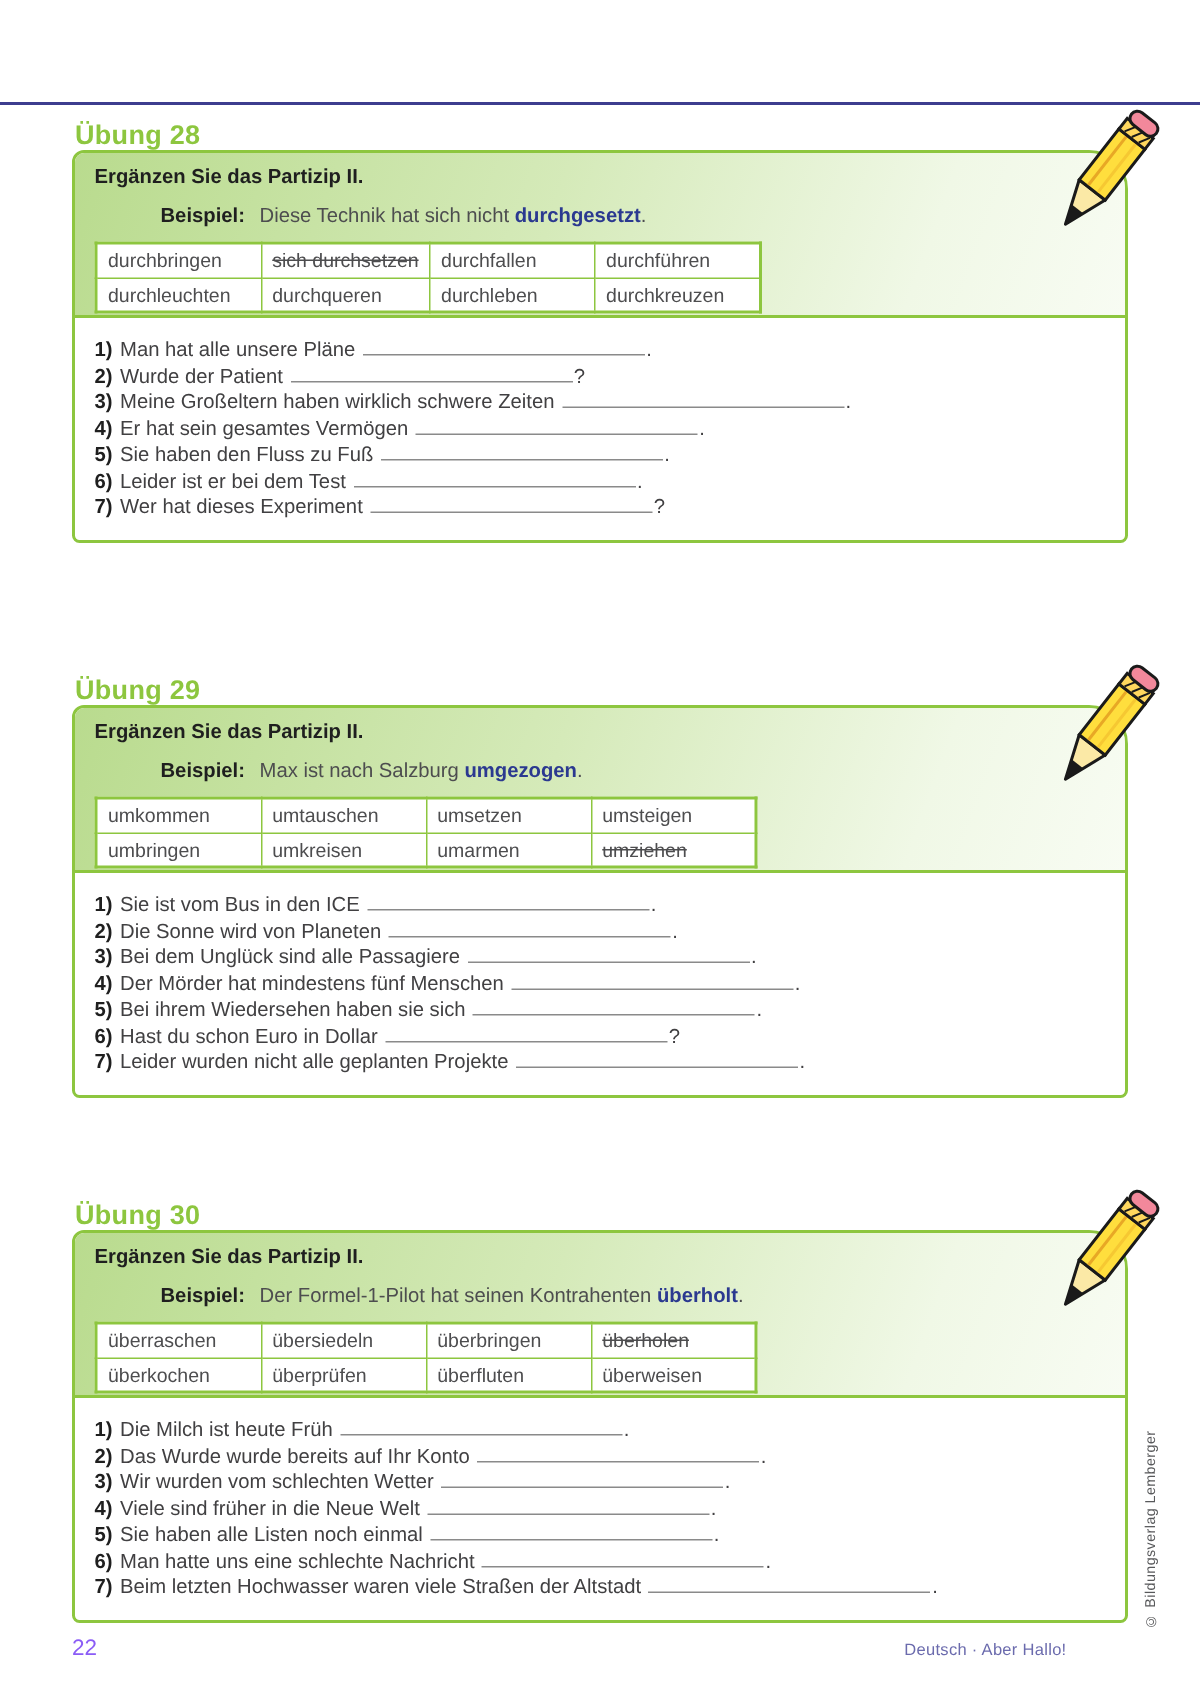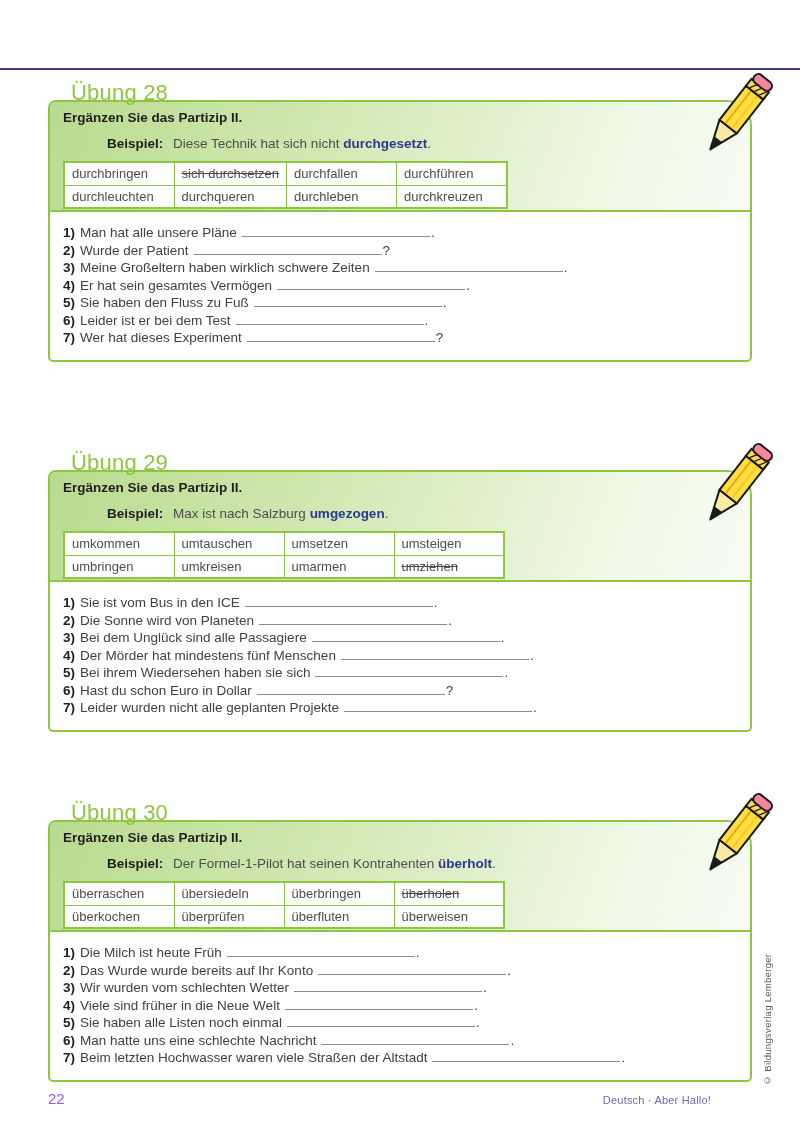--- a/index.html
+++ b/index.html
@@ -10,22 +10,22 @@
     position:relative;
     overflow:hidden;
     color:#414042;
   }
   .top-rule {
     position:absolute; left:0; top:68px; width:800px; height:2px;
     background:#3d3d8f;
   }
   .exercise { position:absolute; left:48px; width:704px; }
   .ex-title {
-    position:absolute; top:-20px; left:23px; z-index:3;
-    font-size:22px; font-weight:normal; color:#8dc63f; letter-spacing:0.2px;
+    position:absolute; top:-20px; left:2px; z-index:3;
+    font-size:18px; font-weight:bold; color:#8dc63f; letter-spacing:0.2px;
   }
   .ex-box {
     position:relative; width:704px; height:262px; background:#ffffff;
     border:2px solid #8dc63f;
     border-radius:8px 26px 5px 5px;
     overflow:hidden;
   }
   .ex-green {
     height:110px;
     background:linear-gradient(110deg,#b9db8e 0%,#d5eab9 45%,#f0f8e6 80%,#f8fcf3 100%);

